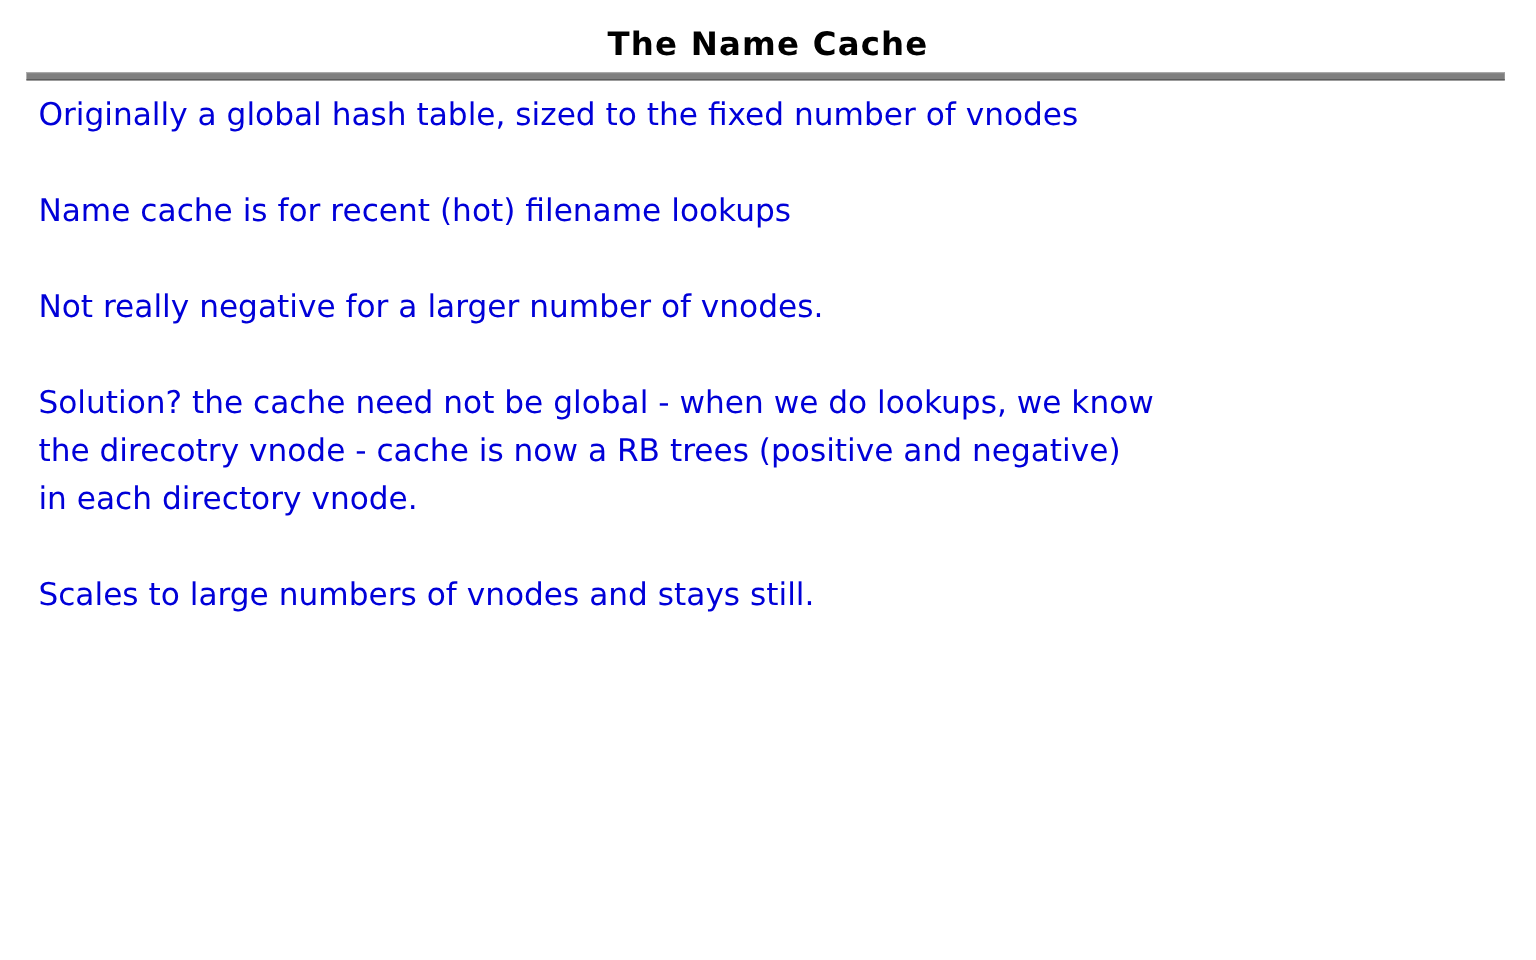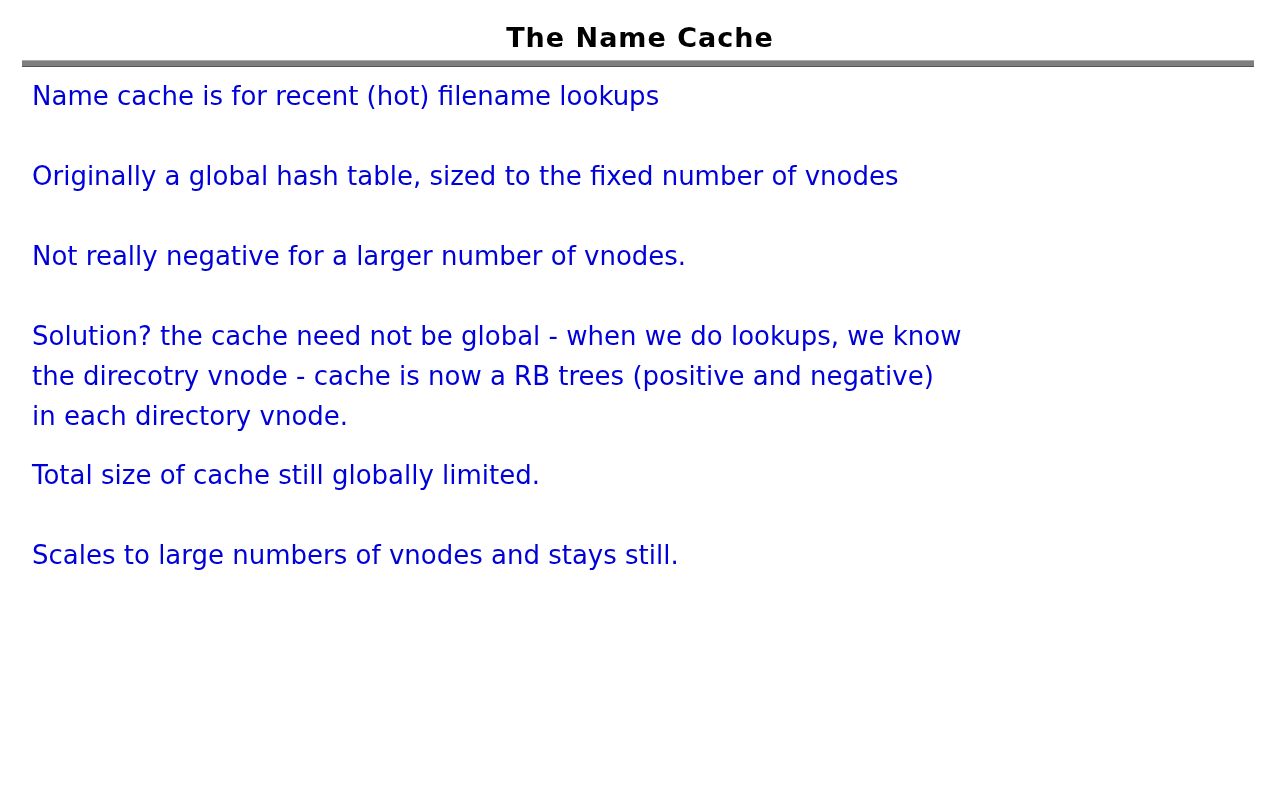--- a/index.html
+++ b/index.html
@@ -51,36 +51,35 @@
   .para {
     color: #0000d8;
     font-family: "DejaVu Sans", sans-serif;
     font-size: 26px;
     line-height: 40px;
     margin: 0 0 40px 0;
     white-space: pre-wrap;
     font-weight: 400;
   }
   .para.multiline {
-    margin-bottom: 19px;
+    margin-bottom: 40px;
   }
 </style>
 </head>
 <body>
 
 <div class="slide">
 
   <div class="slide-title">The Name Cache</div>
 
   <div class="title-rule"></div>
 
   <div class="body-area">
+    <p class="para">Originally a global hash table, sized to the fixed number of vnodes</p>
     <p class="para">Name cache is for recent (hot) filename lookups</p>
-    <p class="para">Originally a global hash table, sized to the fixed number of vnodes</p>
     <p class="para">Not really negative for a larger number of vnodes.</p>
     <p class="para multiline">Solution? the cache need not be global - when we do lookups, we know
 the direcotry vnode - cache is now a RB trees (positive and negative)
 in each directory vnode.</p>
-    <p class="para">Total size of cache still globally limited.</p>
     <p class="para">Scales to large numbers of vnodes and stays still.</p>
   </div>
 
 </div>
 
 </body></html>

